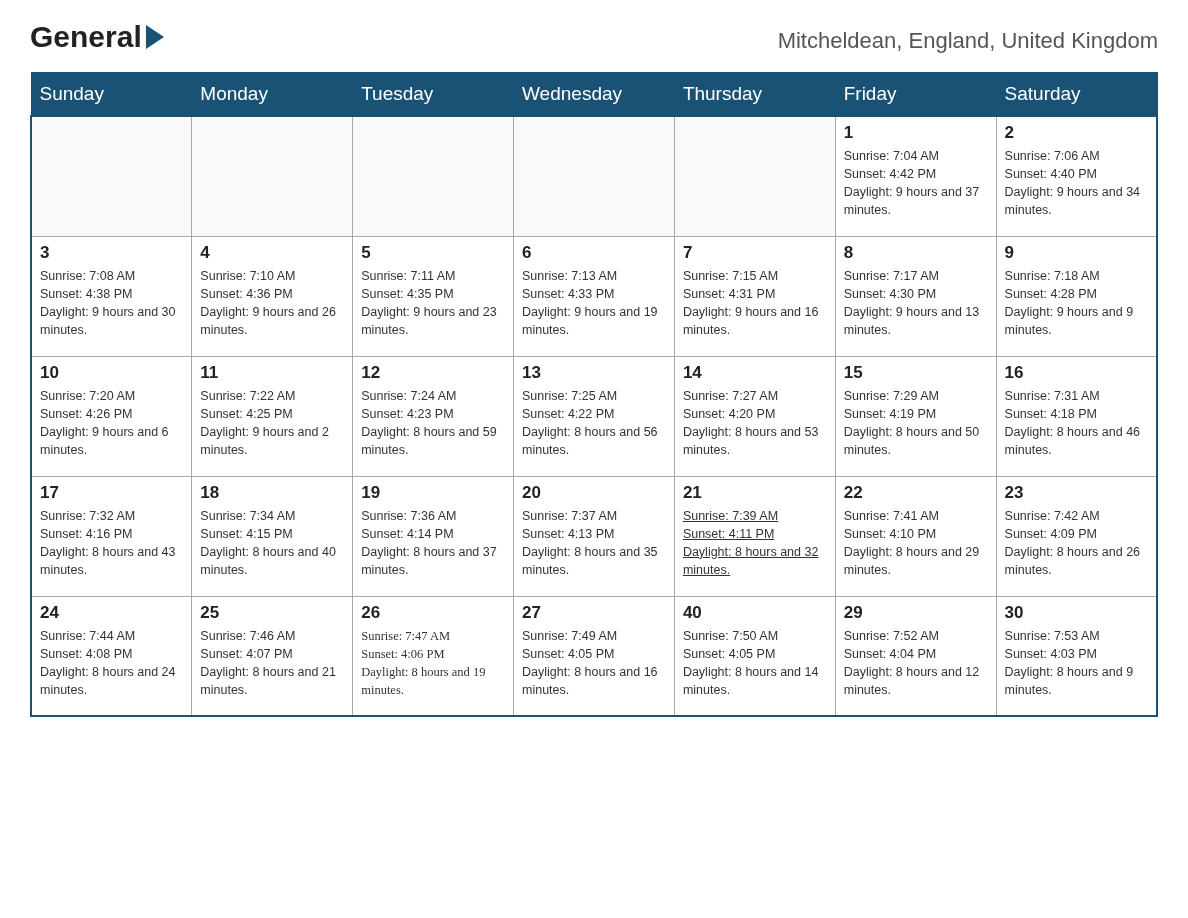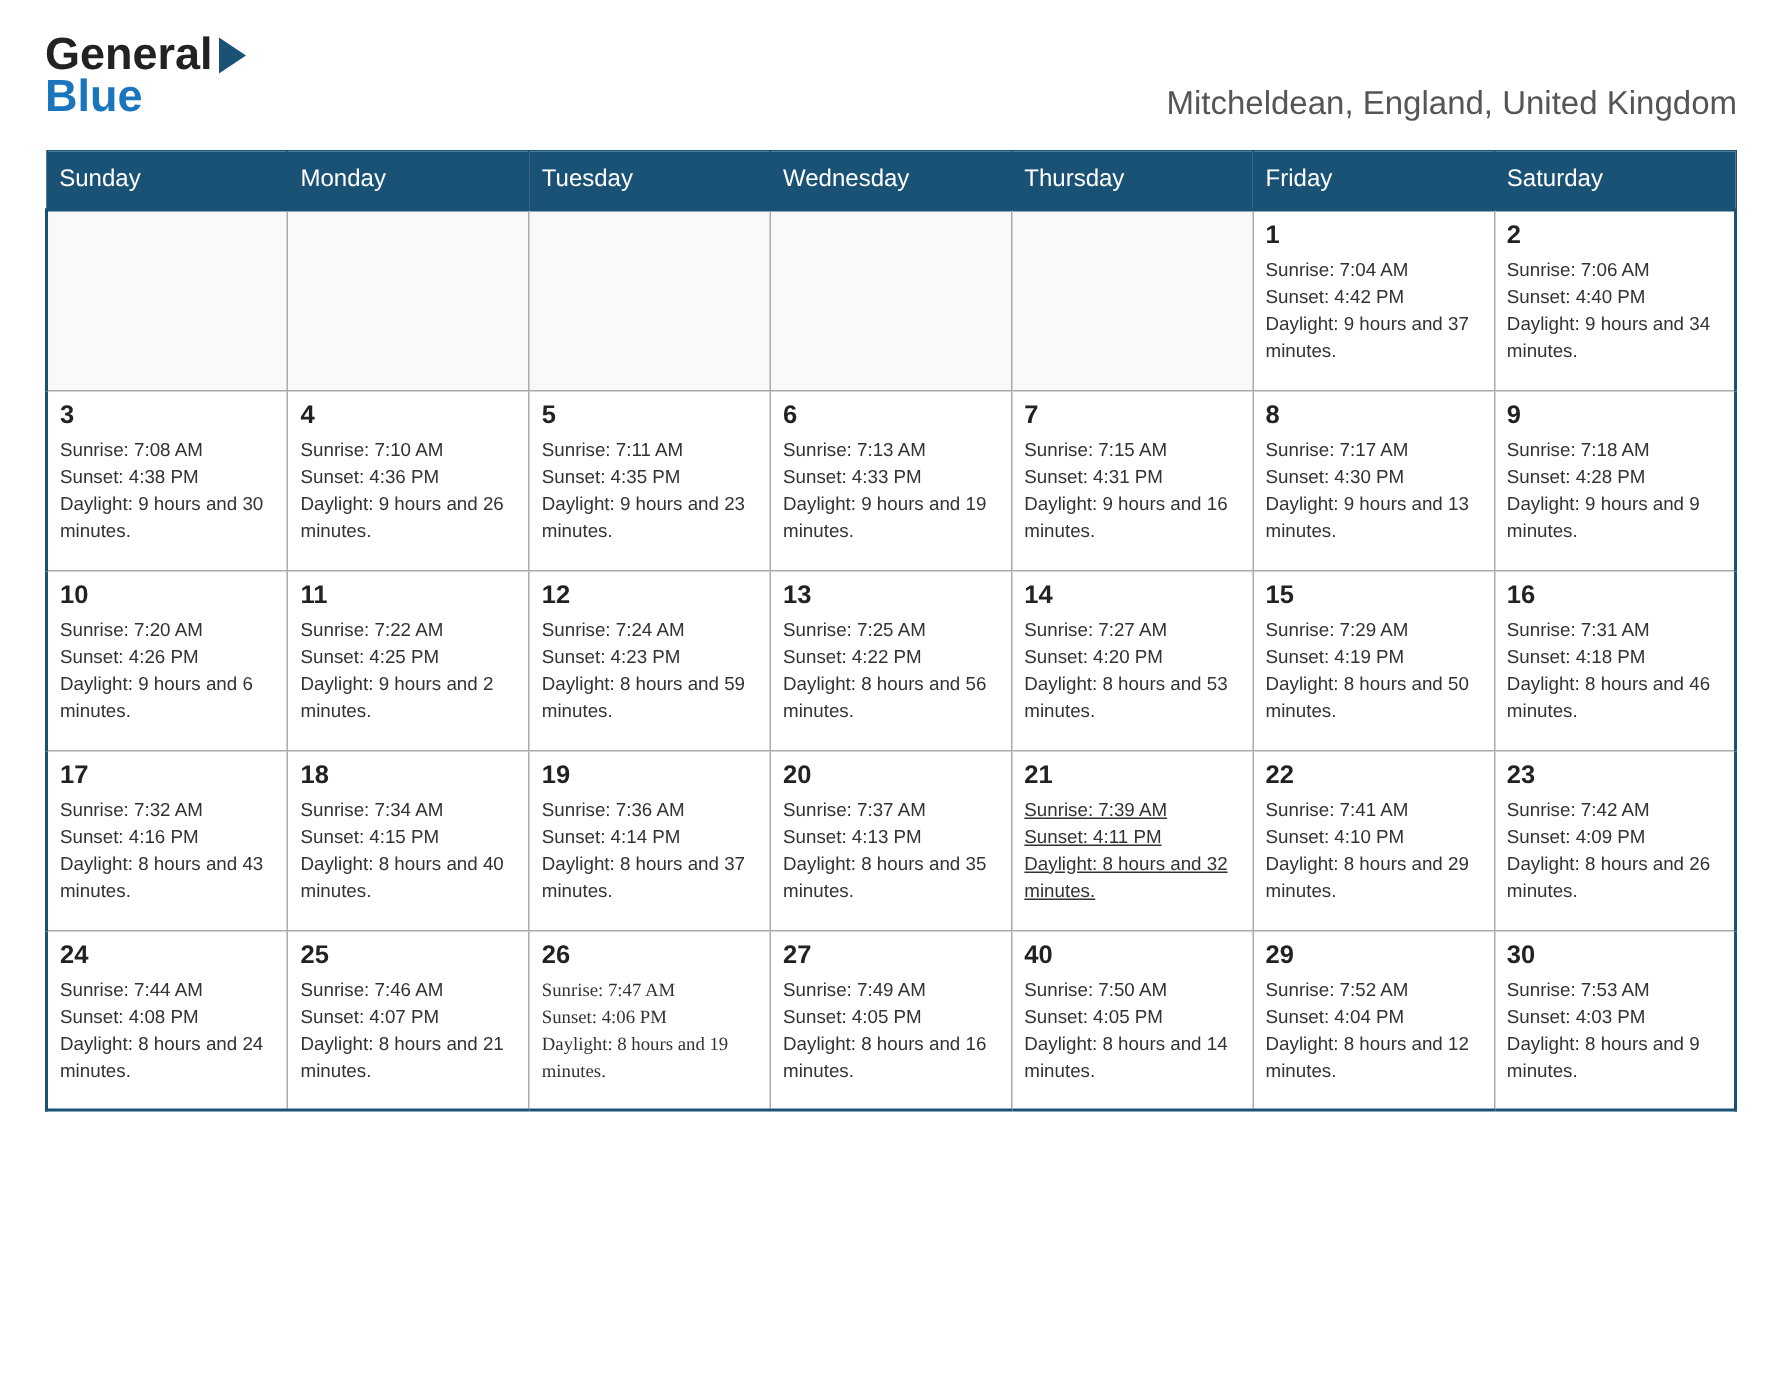--- a/index.html
+++ b/index.html
@@ -33,21 +33,21 @@
     }
     table {
       width: 100%;
       border-collapse: collapse;
       table-layout: fixed;
     }
     th {
       background-color: #1a5276;
       color: #fff;
       padding: 10px 8px;
-      font-size: 16px;
+      font-size: 19px;
       font-weight: normal;
       text-align: left;
       border: 1px solid #1a5276;
     }
     td {
       vertical-align: top;
       border: 1px solid #aaa;
       padding: 6px 8px;
       font-size: 13px;
       color: #333;
@@ -114,21 +114,20 @@
   </style>
 </head>
 <body>
 
 <div class="header">
   <div class="logo-wrapper">
     <div class="logo-line1">
       <span class="logo-general-text">General</span>
       <span class="logo-arrow"></span>
     </div>
-    <div class="logo-line2">Blue</div>
   </div>
   <div class="title-block">
     <div class="location">Mitcheldean, England, United Kingdom</div>
   </div>
 </div>
 
 <table>
   <thead>
     <tr>
     <th>Sunday</th>

